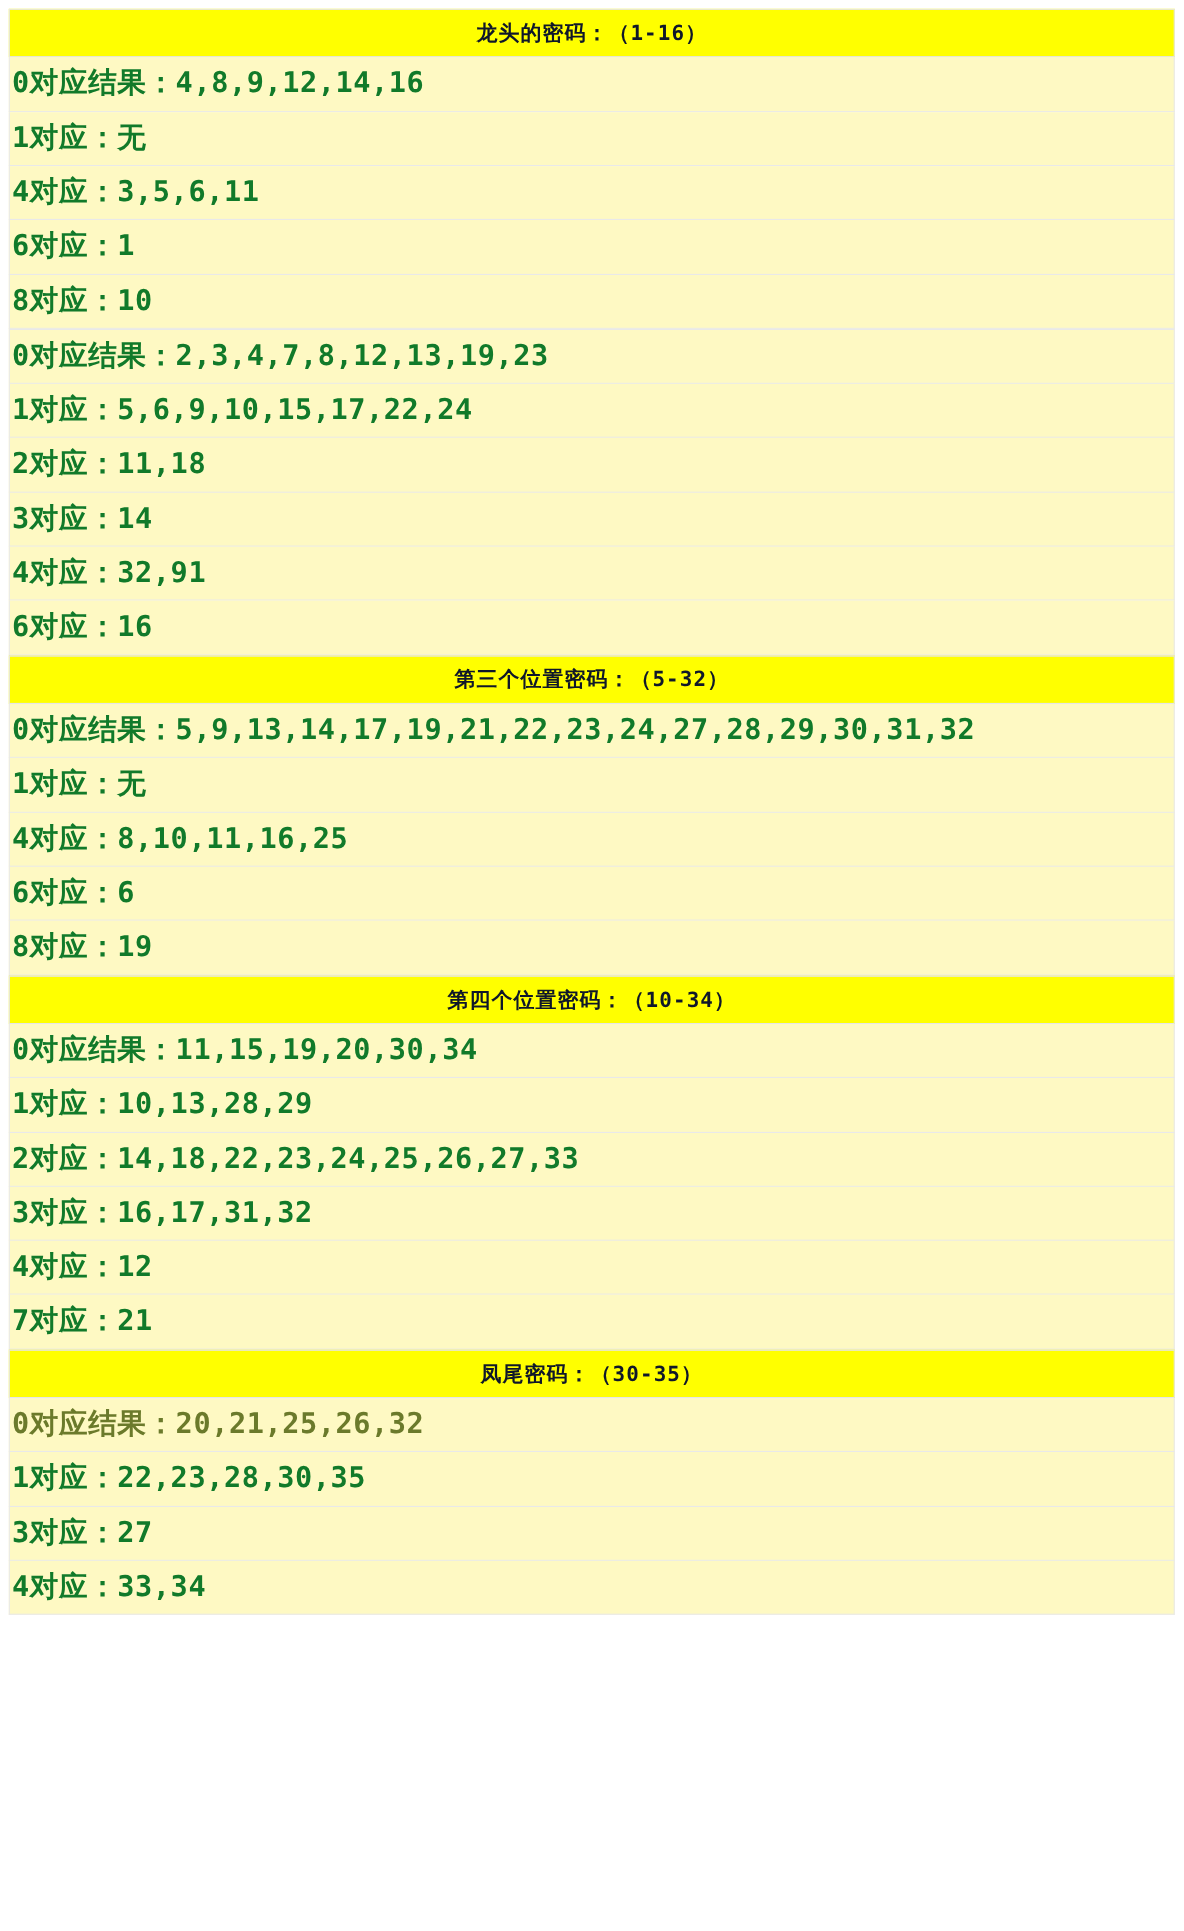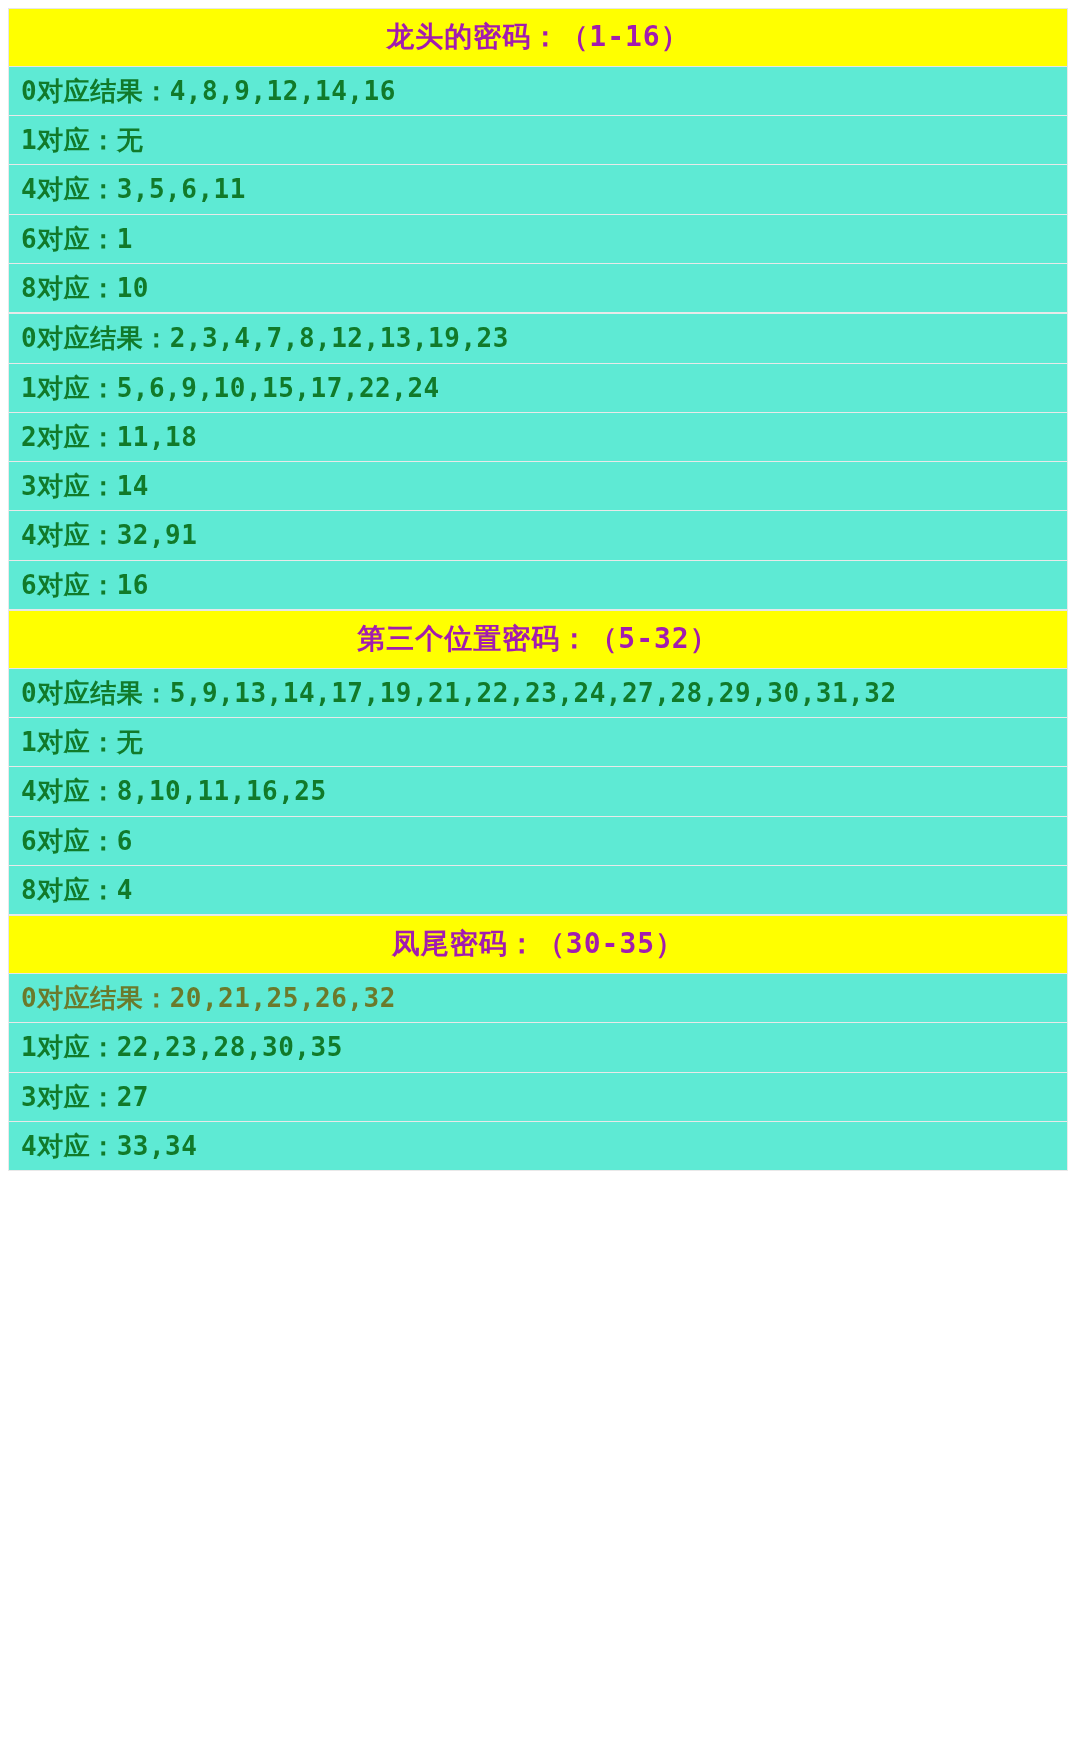--- a/index.html
+++ b/index.html
@@ -1,36 +1,36 @@
 <!DOCTYPE html>
 <html><head>
   <meta charset="utf-8">
   <style>
     * { margin:0; padding:0; box-sizing:border-box; }
     body { background:#fff; width:1076px; font-family:"SimSun","宋体","Microsoft YaHei",monospace; }
     .wrap { padding:8px 8px 40px 8px; }
     .hdr {
       background:#ffff00;
-      color:#a21caf;
-      font-size:28px;
+      color:#0f172a;
+      font-size:19px;
       font-weight:bold;
       text-align:center;
       line-height:1.6;
       padding:6px 0;
       border:1px solid #e6e6e6;
       letter-spacing:1px;
       font-family:"SimSun","宋体","Microsoft YaHei",monospace;
     }
     .row {
-      background:#5eead4;
+      background:#fef9c3;
       color:#117a2a;
       font-size:26px;
       font-weight:bold;
       line-height:1.55;
-      padding:4px 6px 4px 12px;
+      padding:4px 6px 4px 2px;
       border:1px solid #e9e9e9;
       border-top:none;
       font-family:"Consolas","SimSun","宋体",monospace;
       letter-spacing:0.5px;
     }
     .row:first-of-type { border-top:1px solid #e9e9e9; }
     .section { margin:0; }
     .dim { color:#6b7a2b; }
   </style>
 </head>
@@ -55,23 +55,32 @@
     <div class="row">4对应：32,91</div>
     <div class="row">6对应：16</div>
   </div>
 
   <div class="section">
     <div class="hdr">第三个位置密码：（5-32）</div>
     <div class="row">0对应结果：5,9,13,14,17,19,21,22,23,24,27,28,29,30,31,32</div>
     <div class="row">1对应：无</div>
     <div class="row">4对应：8,10,11,16,25</div>
     <div class="row">6对应：6</div>
-    <div class="row">8对应：4</div>
+    <div class="row">8对应：19</div>
   </div>
 
+  <div class="section">
+    <div class="hdr">第四个位置密码：（10-34）</div>
+    <div class="row">0对应结果：11,15,19,20,30,34</div>
+    <div class="row">1对应：10,13,28,29</div>
+    <div class="row">2对应：14,18,22,23,24,25,26,27,33</div>
+    <div class="row">3对应：16,17,31,32</div>
+    <div class="row">4对应：12</div>
+    <div class="row">7对应：21</div>
+  </div>
 
   <div class="section">
     <div class="hdr">凤尾密码：（30-35）</div>
     <div class="row dim">0对应结果：20,21,25,26,32</div>
     <div class="row">1对应：22,23,28,30,35</div>
     <div class="row">3对应：27</div>
     <div class="row">4对应：33,34</div>
 
   </div>
 

